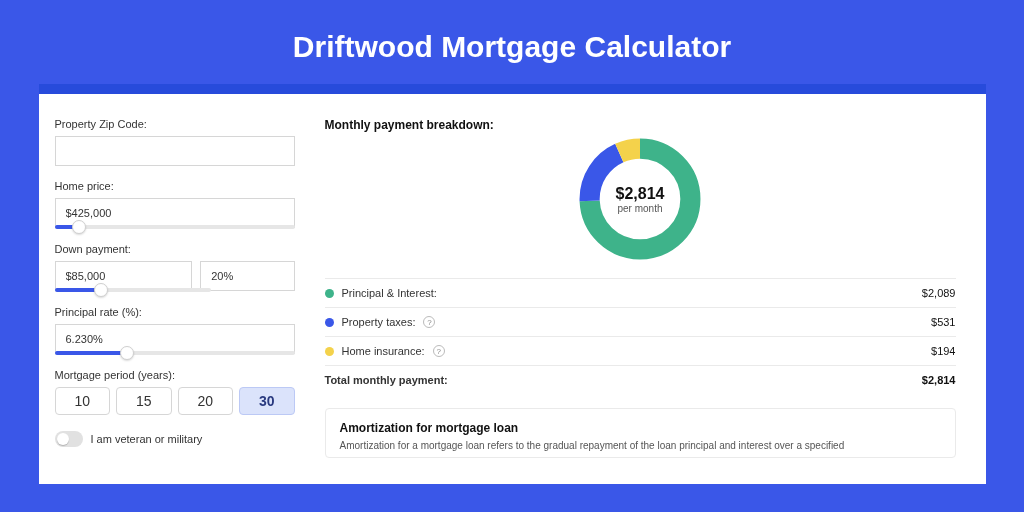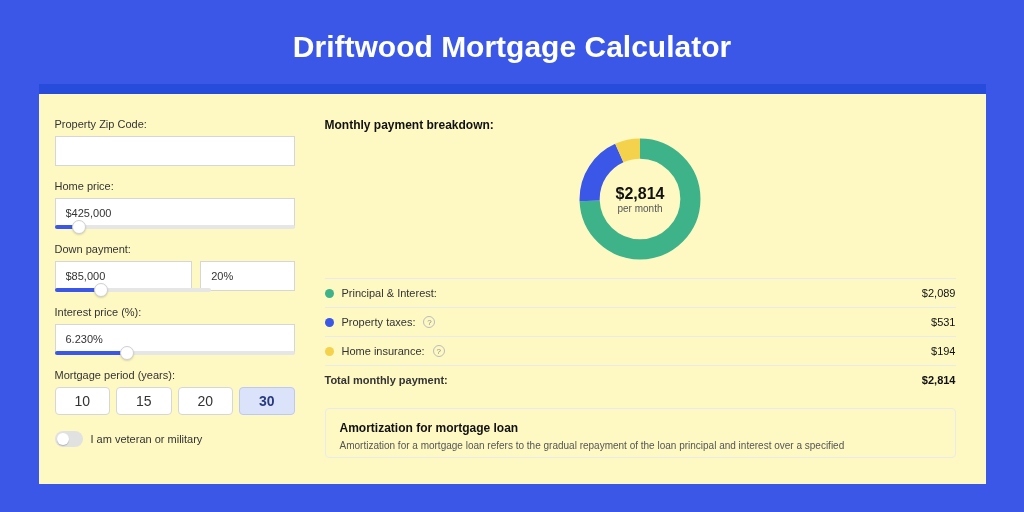--- a/index.html
+++ b/index.html
@@ -14,21 +14,21 @@
     align-items: center;
   }
   .page-title {
     color: #fff;
     font-size: 30px;
     font-weight: 700;
     margin-top: 30px;
     margin-bottom: 20px;
   }
   .card {
-    background: #fef9c3;
+    background: #ffffff;
     width: 947px;
     border-top: 10px solid #274bdb;
     display: flex;
     padding: 24px 30px 10px 16px;
     height: 400px;
     overflow: hidden;
   }
   .left-col {
     width: 240px;
     flex: none;
@@ -152,21 +152,21 @@
         <input class="input" value="$85,000" style="">
         <input class="input" value="20%" style="">
       </div>
       <div class="slider-track" style="width:65%;">
         <div class="fill" style="width:30%"></div>
         <div class="thumb" style="left:30%"></div>
       </div>
     </div>
 
     <div class="group">
-      <label class="form-label">Interest price (%):</label>
+      <label class="form-label">Principal rate (%):</label>
       <input class="input" value="6.230%" style="">
       <div class="slider-track">
         <div class="fill" style="width:30%"></div>
         <div class="thumb" style="left:30%"></div>
       </div>
     </div>
 
     <div class="group">
       <label class="form-label">Mortgage period (years):</label>
       <div class="pill-row">

